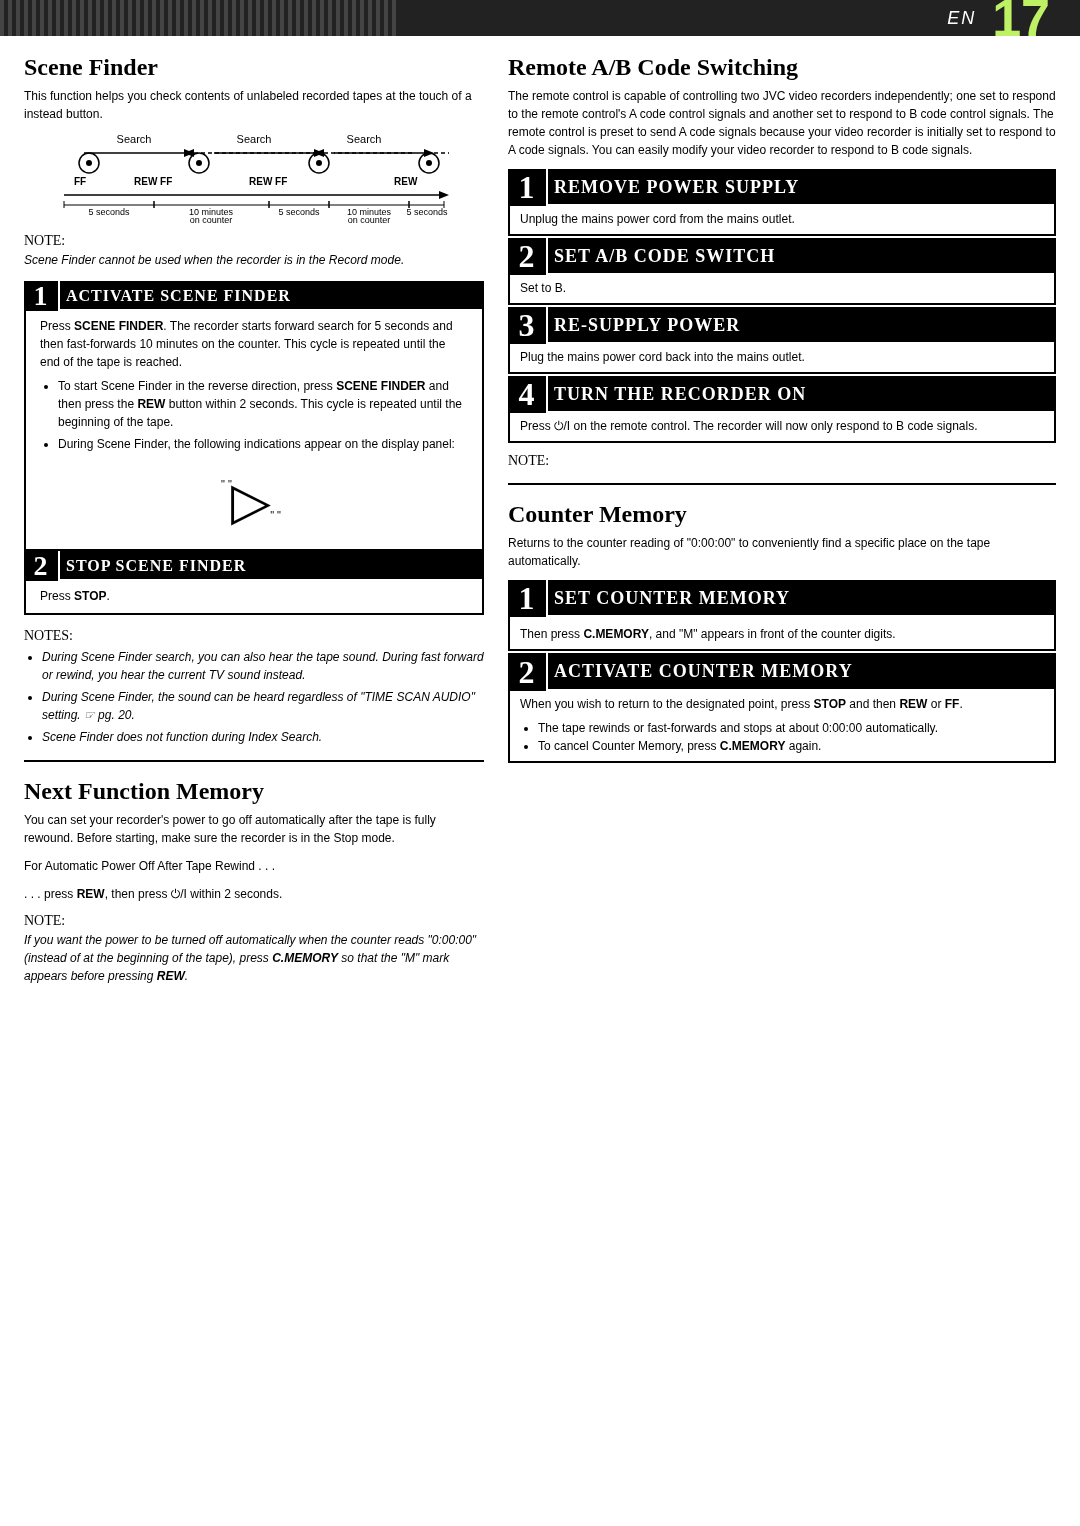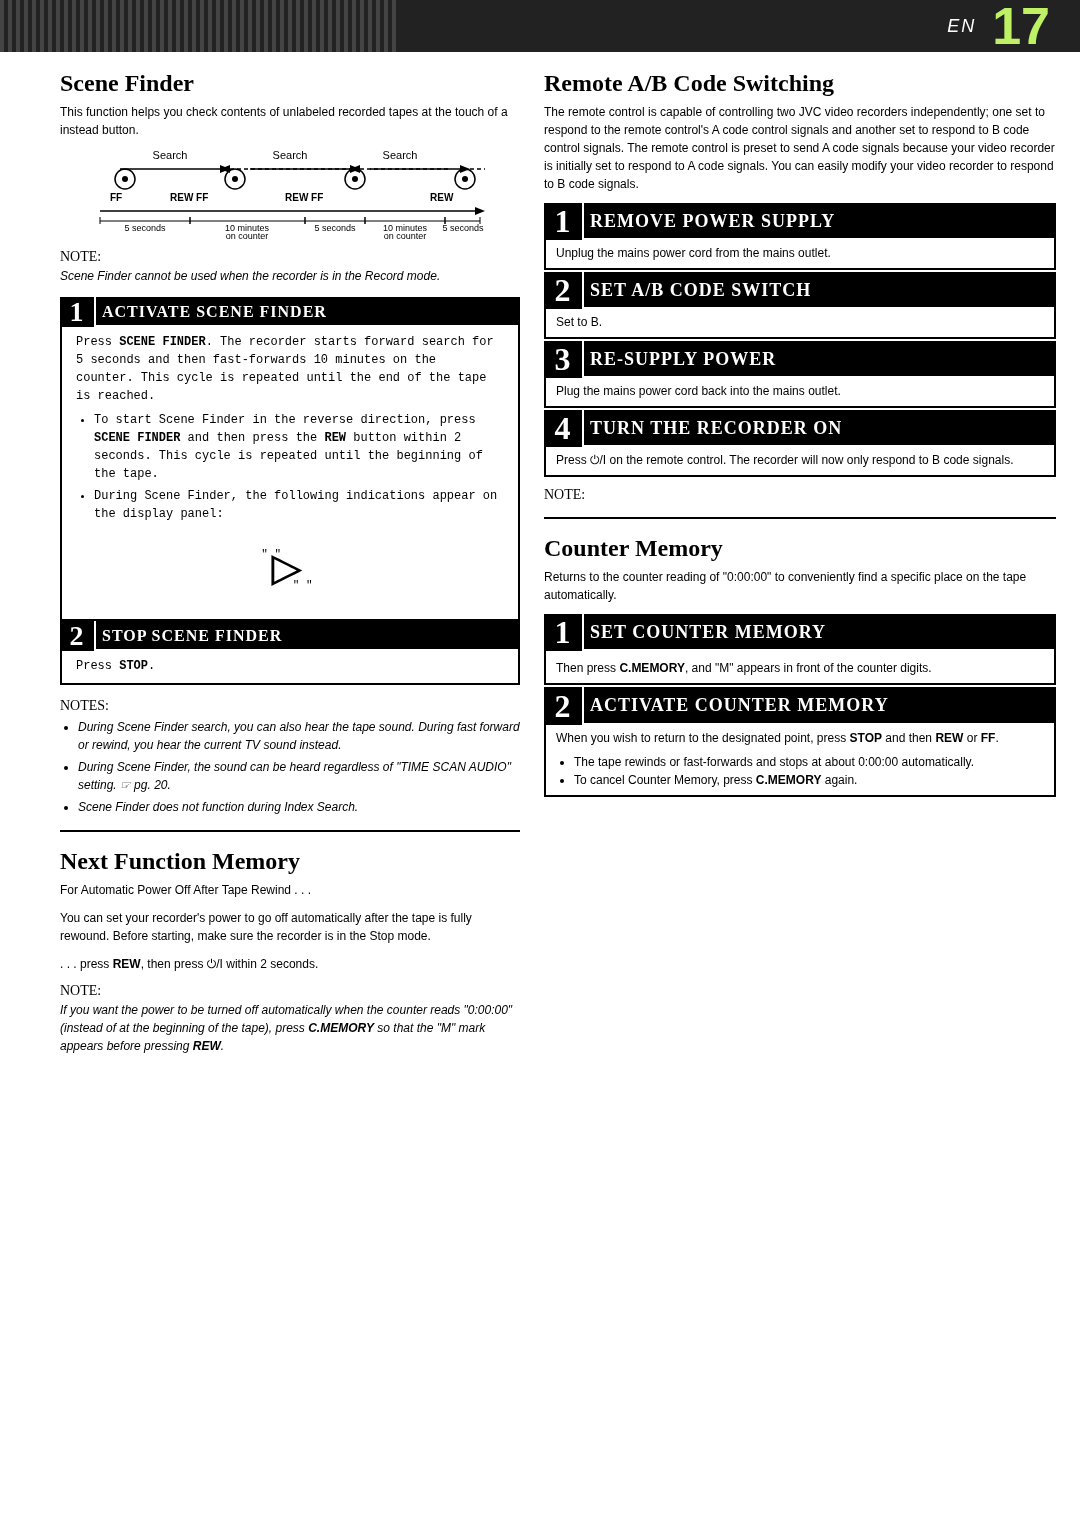--- a/index.html
+++ b/index.html
@@ -10,21 +10,21 @@
       color: #000;
       width: 1080px;
       min-height: 1526px;
       position: relative;
       overflow: hidden;
     }
 
     
     .header-bar {
       background: #222;
-      height: 52px;
+      height: 36px;
       display: flex;
       align-items: center;
       justify-content: flex-end;
       padding-right: 30px;
       position: relative;
     }
     .header-bar .hatch {
       position: absolute;
       left: 0; top: 0; bottom: 0;
       width: 400px;
@@ -54,21 +54,20 @@
     .page-content {
       display: flex;
       padding: 18px 24px 18px 24px;
       gap: 24px;
     }
 
     
     .left-col {
       flex: 0 0 460px;
       max-width: 460px;
-      margin-left: 36px;
     }
 
     
     .right-col {
       flex: 1;
     }
 
     
     .section-title {
       font-size: 24px;
@@ -136,21 +135,20 @@
       justify-content: center;
       font-size: 28px;
       font-weight: bold;
       font-family: 'Times New Roman', Times, serif;
       border-right: 2px solid #fff;
     }
     .step-body {
       padding: 8px 20px 8px 14px;
       font-size: 12px;
       line-height: 1.5;
-      font-family: Liberation Mono, monospace;
     }
     .step-body ul {
       list-style: disc;
       padding-left: 18px;
       margin-top: 6px;
     }
     .step-body ul li {
       margin-bottom: 4px;
     }
 
@@ -382,22 +380,22 @@
         <li>During Scene Finder search, you can also hear the tape sound. During fast forward or rewind, you hear the current TV sound instead.</li>
         <li><em>During Scene Finder, the sound can be heard regardless of "TIME SCAN AUDIO" setting. ☞ pg. 20.</em></li>
         <li>Scene Finder does not function during Index Search.</li>
       </ul>
     </div>
 
     <hr class="section-divider">
 
     <div class="nfm-section">
       <h2 class="section-title">Next Function Memory</h2>
+      <p class="section-body">You can set your recorder's power to go off automatically after the tape is fully rewound. Before starting, make sure the recorder is in the Stop mode.</p>
       <p class="section-body">For Automatic Power Off After Tape Rewind . . .</p>
-      <p class="section-body">You can set your recorder's power to go off automatically after the tape is fully rewound. Before starting, make sure the recorder is in the Stop mode.</p>
       <p class="section-body">. . . press <strong>REW</strong>, then press ⏻/I within 2 seconds.</p>
 
       <span class="note-heading">NOTE:</span>
       <p class="note-text"><em>If you want the power to be turned off automatically when the counter reads "0:00:00" (instead of at the beginning of the tape), press <strong>C.MEMORY</strong> so that the "M" mark appears before pressing <strong>REW</strong>.</em></p>
     </div>
 
   </div>
 
   <div class="right-col">
 

